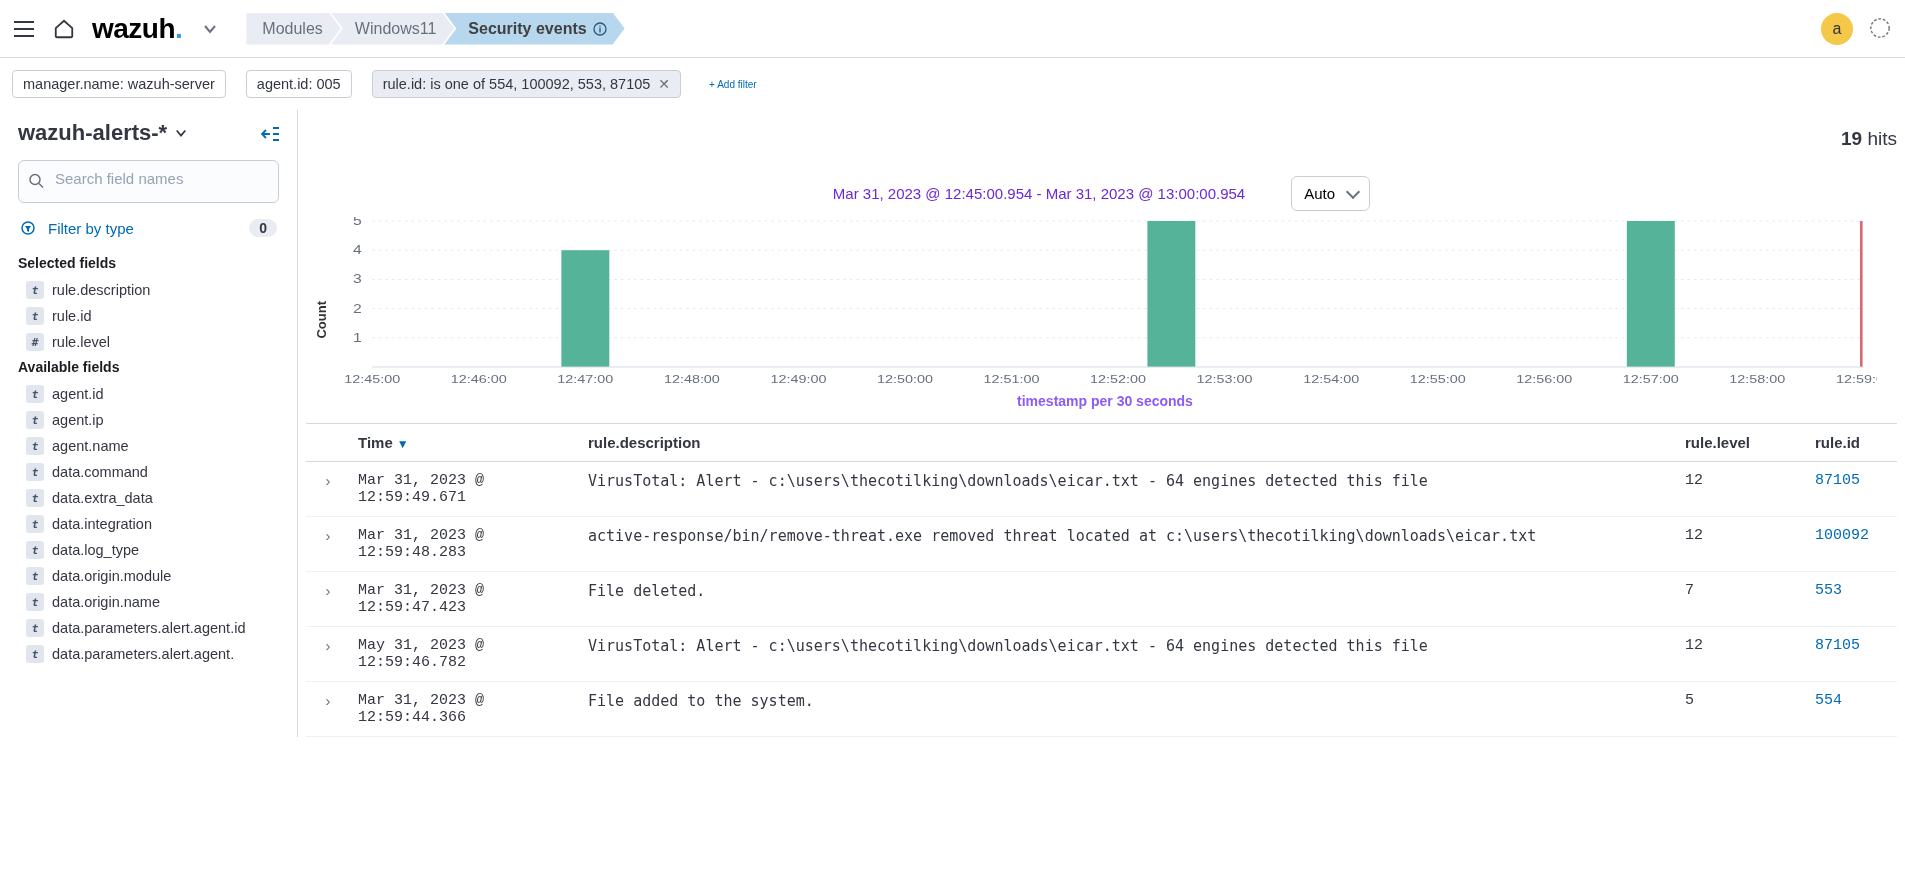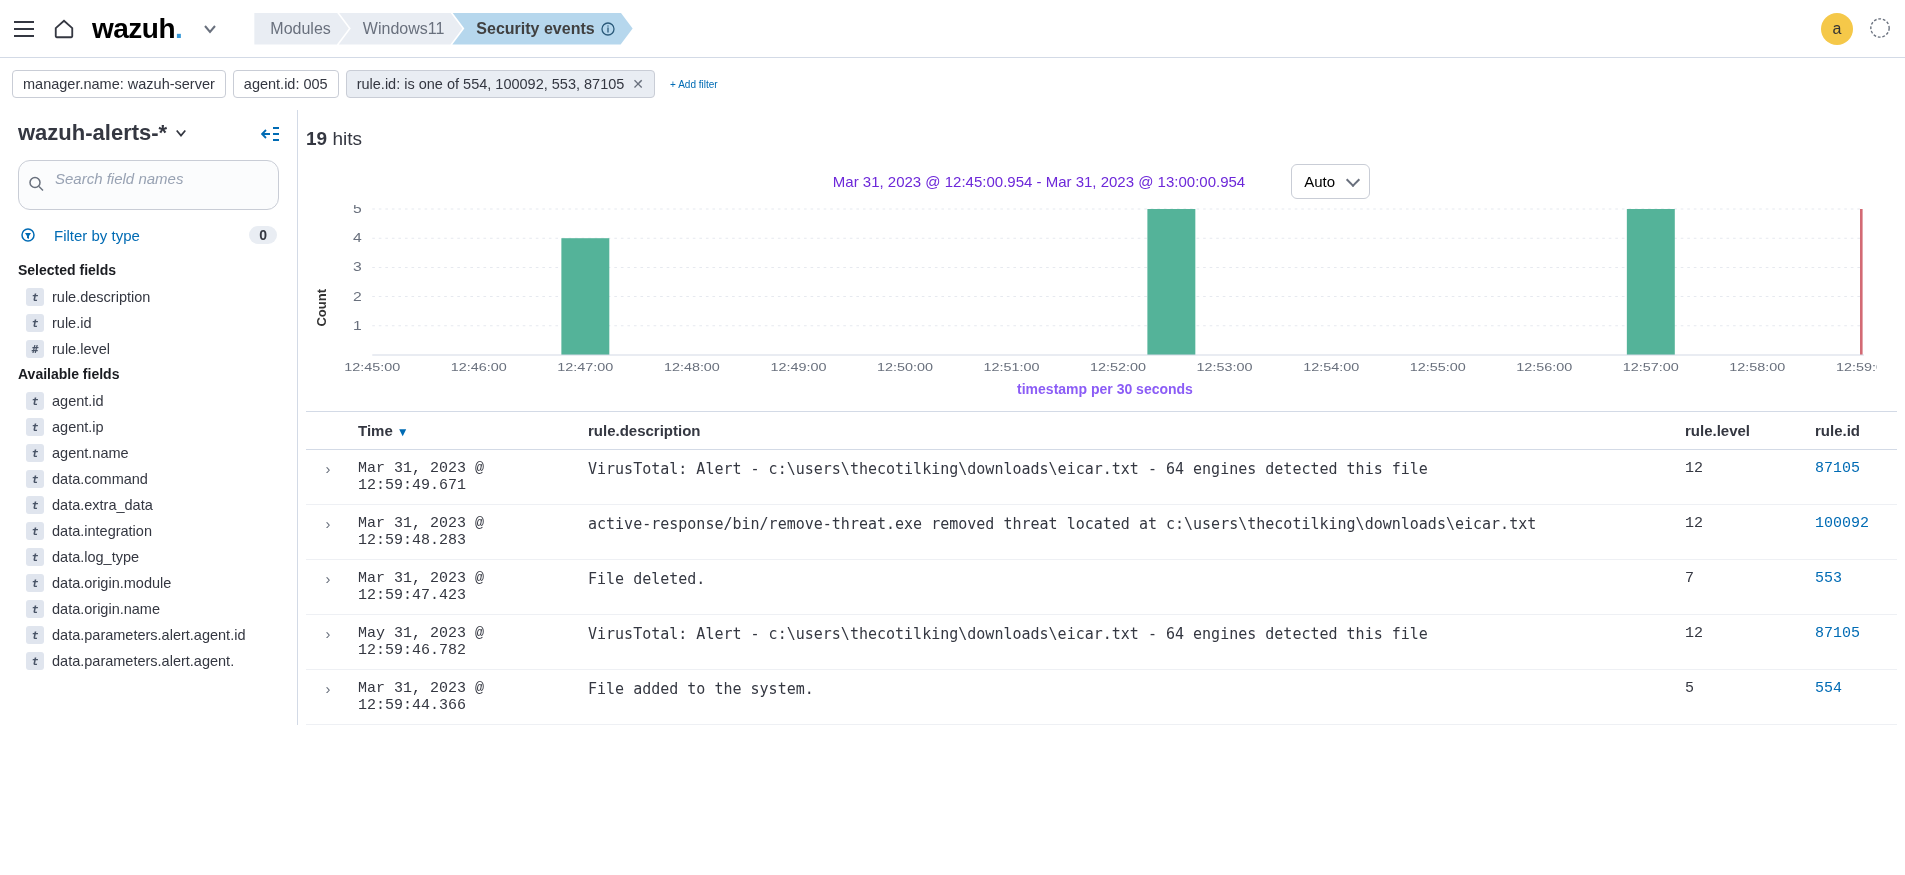--- a/index.html
+++ b/index.html
@@ -4,53 +4,53 @@
 <style>
 * { box-sizing: border-box; margin: 0; padding: 0; }
 body { font-family: -apple-system, BlinkMacSystemFont, "Segoe UI", Helvetica, Arial, sans-serif; font-size: 14px; color: #343741; background: #fff; }
 .header { display: flex; align-items: center; height: 58px; border-bottom: 1px solid #d3dae6; padding: 0 12px; }
 .header-left { display: flex; align-items: center; gap: 16px; }
 .hamburger { width: 24px; height: 24px; cursor: pointer; display:flex; align-items:center; justify-content:center; }
 .home-icon { width: 24px; height: 24px; cursor: pointer; display:flex; align-items:center; justify-content:center; }
 .logo { font-size: 28px; font-weight: 700; color: #000; letter-spacing: -0.5px; }
 .logo .dot { color: #3999d8; }
 .chevron-btn { width: 24px; height: 24px; display: flex; align-items: center; justify-content: center; cursor: pointer; }
-.breadcrumbs { display: flex; align-items: flex-start; margin-left: 16px; }
+.breadcrumbs { display: flex; align-items: flex-start; margin-left: 8px; }
 .crumb { display: flex; align-items: center; padding: 0 18px 0 24px; height: 32px; background: #e9edf3; color: #69707d; font-size: 16px; position: relative; margin-right: -10px; clip-path: polygon(0 0, calc(100% - 12px) 0, 100% 50%, calc(100% - 12px) 100%, 0 100%, 12px 50%); }
 .crumb:first-child { clip-path: polygon(0 0, calc(100% - 12px) 0, 100% 50%, calc(100% - 12px) 100%, 0 100%); padding-left: 16px; }
 .crumb.active { background: #b6d7ed; color: #404040; font-weight: 700; }
 .crumb .info-icon { margin-left: 6px; display: inline-flex; }
 .header-right { margin-left: auto; display: flex; align-items: center; gap: 16px; }
 .avatar { width: 32px; height: 32px; border-radius: 50%; background: #f5c849; color: #333; display: flex; align-items: center; justify-content: center; font-weight: 500; font-size: 16px; }
 .newsfeed-icon { width: 24px; height: 24px; }
 
-.filter-bar { display: flex; align-items: center; gap: 7px; padding: 12px; }
+.filter-bar { display: flex; align-items: center; gap: 20px; padding: 12px; }
 .filter-pill { display:flex; align-items:center; border: 1px solid #c9cdd6; border-radius: 4px; padding: 5px 10px; background: #fff; font-size: 14.5px; color: #343741; cursor: pointer; }
 .filter-pill.gray { background: #e9edf3; }
 .filter-pill .close { margin-left: 8px; color: #69707d; font-size: 14px; }
 .add-filter { color: #006bb4; font-size: 10px; cursor: pointer; padding: 4px 8px; }
 
 .body-wrap { display: flex; }
 .sidebar { width: 297px; padding: 0 18px 18px 18px; }
 .index-row { display: flex; align-items: flex-end; justify-content: space-between; padding: 10px 0 14px 0; }
 .index-title { font-size: 22px; font-weight: 700; display: flex; align-items: center; gap: 8px; }
 .collapse-icon { color: #006bb4; font-size: 18px; cursor: pointer; }
 .search-field-wrap { position: relative; margin-bottom: 10px; }
-.search-field { width: 100%; border: 1px solid #c9cdd6; border-radius: 12px; padding: 9px 10px 22px 36px; font-size: 15px; background: #fbfcfd; font-style: italic; }
+.search-field { width: 100%; border: 1px solid #c9cdd6; border-radius: 6px; padding: 9px 10px 15px 36px; font-size: 15px; background: #fbfcfd; }
 .search-field::placeholder { color: #98a2b3; }
 .search-icon { position: absolute; left: 10px; top: 50%; transform: translateY(-50%); color: #69707d; }
 .filter-type-row { display: flex; align-items: center; justify-content: space-between; padding: 6px 2px 14px 2px; }
-.filter-type-left { display: flex; align-items: center; gap: 18px; color: #006bb4; font-size: 15px; }
+.filter-type-left { display: flex; align-items: center; gap: 12px; color: #006bb4; font-size: 15px; }
 .badge-count { background: #e9edf3; border-radius: 12px; padding: 1px 10px; font-weight: 600; font-size: 14px; color: #343741; }
 .section-header { font-size: 14px; font-weight: 700; color: #1a1c21; padding: 4px 0 6px 0; }
 .field-item { display: flex; align-items: center; gap: 8px; padding: 4px 2px 4px 8px; cursor: pointer; font-size: 14.5px; }
 .field-type-badge { display: inline-flex; align-items: center; justify-content: center; width: 18px; height: 18px; border-radius: 3px; background: #e0e5ee; color: #4a5568; font-family: monospace; font-size: 11px; font-style: italic; font-weight: 600; }
 
 .main { flex: 1; border-left: 1px solid #d3dae6; padding: 18px 8px 0 8px; min-width: 0; }
-.hits-row { text-align: left; font-size: 19px; margin-bottom: 14px; }
+.hits-row { text-align: right; font-size: 19px; margin-bottom: 26px; }
 .hits-row .num { font-weight: 700; }
 .time-range-row { display: flex; align-items: center; justify-content: center; gap: 14px; margin-bottom: 6px; }
 .time-range-text { color: #6d28d9; font-size: 15px; }
 .interval-select { border: 1px solid #c9cdd6; border-radius: 6px; padding: 8px 34px 8px 12px; font-size: 15px; background: #fff; appearance: none; position: relative; }
 .interval-wrap { position: relative; margin-left: 32px; }
 .interval-wrap::after { content: ""; position: absolute; right: 12px; top: 50%; width: 8px; height: 8px; border-right: 2px solid #69707d; border-bottom: 2px solid #69707d; transform: translateY(-70%) rotate(45deg); pointer-events: none; }
 
 .chart-area { display: flex; padding: 0 20px 0 8px; }
 .y-axis-label { writing-mode: vertical-rl; transform: rotate(180deg); font-size: 13px; font-weight: 600; color: #333; align-self: center; margin-right: 4px; }
 .chart-inner { flex: 1; }

